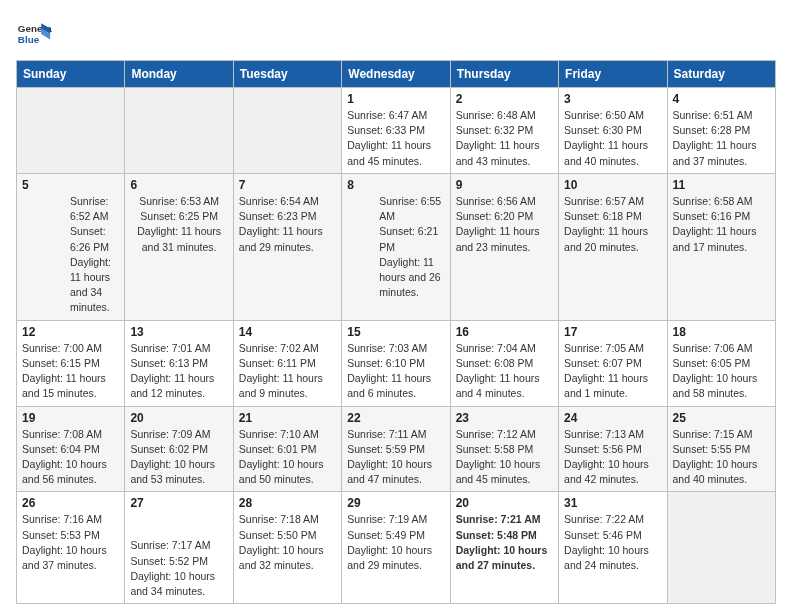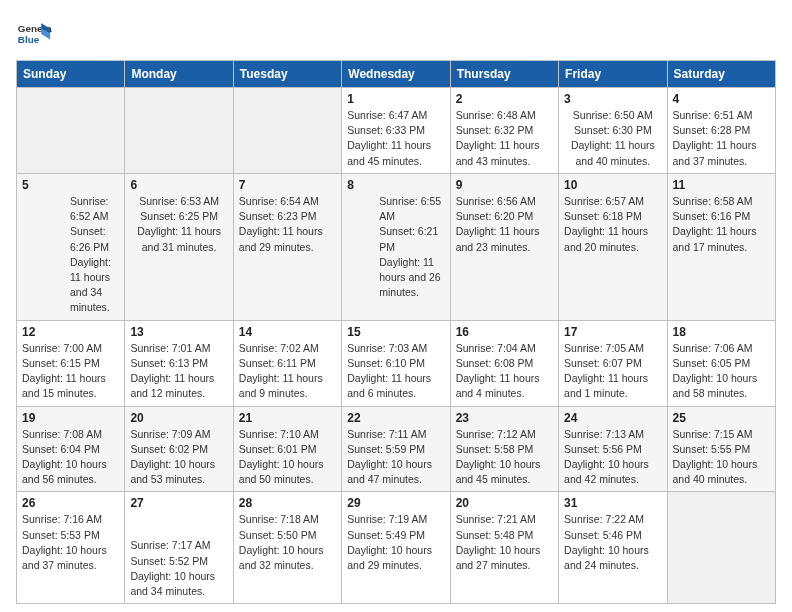--- a/index.html
+++ b/index.html
@@ -121,21 +121,21 @@
 Daylight: 11 hours and 45 minutes.</div>
         </td>
         <td>
           <div class="day-num">2</div>
           <div class="day-info" style="white-space: pre-line;">Sunrise: 6:48 AM
 Sunset: 6:32 PM
 Daylight: 11 hours and 43 minutes.</div>
         </td>
         <td>
           <div class="day-num">3</div>
-          <div class="day-info" style="white-space: pre-line; text-align: center;">Sunrise: 6:50 AM
+          <div class="day-info" style="white-space: pre-line;">Sunrise: 6:50 AM
 Sunset: 6:30 PM
 Daylight: 11 hours and 40 minutes.</div>
         </td>
         <td>
           <div class="day-num">4</div>
           <div class="day-info" style="white-space: pre-line;">Sunrise: 6:51 AM
 Sunset: 6:28 PM
 Daylight: 11 hours and 37 minutes.</div>
         </td>
       </tr>
@@ -291,21 +291,21 @@
 Daylight: 10 hours and 32 minutes.</div>
         </td>
         <td>
           <div class="day-num">29</div>
           <div class="day-info" style="white-space: pre-line;">Sunrise: 7:19 AM
 Sunset: 5:49 PM
 Daylight: 10 hours and 29 minutes.</div>
         </td>
         <td>
           <div class="day-num">20</div>
-          <div class="day-info" style="white-space: pre-line;">Sunrise: 7:21 AM
+          <div class="day-info" style="white-space: pre-line; font-weight: bold;">Sunrise: 7:21 AM
 Sunset: 5:48 PM
 Daylight: 10 hours and 27 minutes.</div>
         </td>
         <td>
           <div class="day-num">31</div>
           <div class="day-info" style="white-space: pre-line;">Sunrise: 7:22 AM
 Sunset: 5:46 PM
 Daylight: 10 hours and 24 minutes.</div>
         </td>
         <td class="empty"></td>

